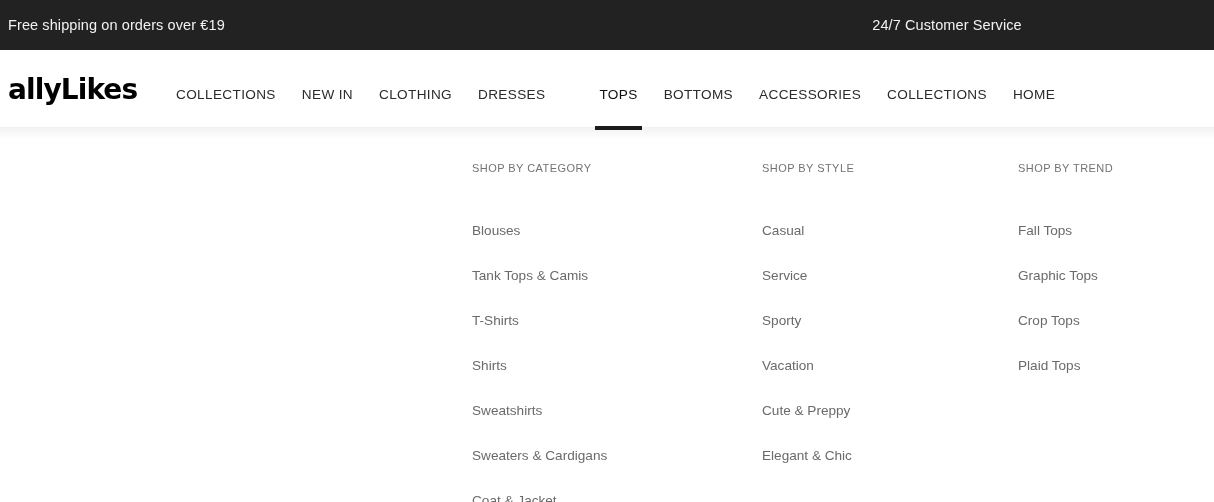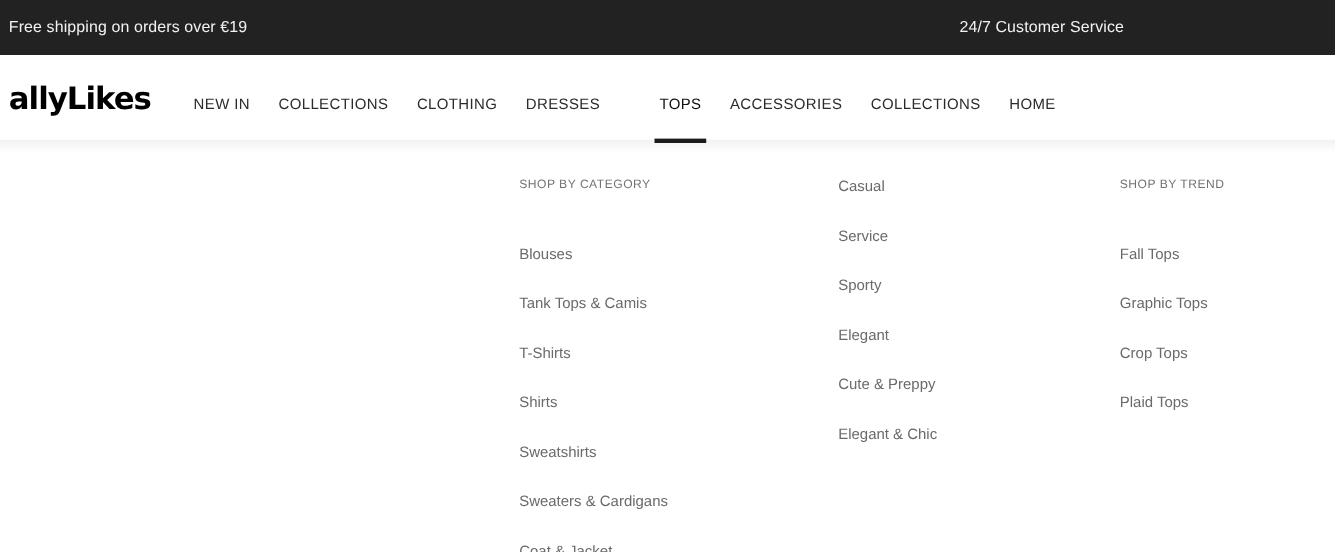--- a/index.html
+++ b/index.html
@@ -149,34 +149,37 @@
 
 <div class="announce-bar">
   <span class="announce-left">Free shipping on orders over €19</span>
   <span class="announce-center">24/7 Customer Service</span>
 </div>
 
 <div class="site-header">
   <div class="brand-logo">allyLikes</div>
   <nav class="main-nav" id="main-nav">
       <div class="nav-item">
+        <span>COLLECTIONS</span>
+      </div>
+      <div class="nav-item">
         <span>NEW IN</span>
-      </div>
-      <div class="nav-item">
-        <span>COLLECTIONS</span>
       </div>
       <div class="nav-item">
         <span>CLOTHING</span>
       </div>
       <div class="nav-item">
         <span>DRESSES</span>
       </div>
       <div class="nav-item is-active">
         <span>TOPS</span>
         <span class="nav-underline"></span>
+      </div>
+      <div class="nav-item">
+        <span>BOTTOMS</span>
       </div>
       <div class="nav-item">
         <span>ACCESSORIES</span>
       </div>
       <div class="nav-item">
         <span>COLLECTIONS</span>
       </div>
       <div class="nav-item">
         <span>HOME</span>
       </div>
@@ -188,24 +191,25 @@
       <div class="mega-heading">SHOP BY CATEGORY</div>
       <a class="mega-link">Blouses</a>
       <a class="mega-link">Tank Tops &amp; Camis</a>
       <a class="mega-link">T-Shirts</a>
       <a class="mega-link">Shirts</a>
       <a class="mega-link">Sweatshirts</a>
       <a class="mega-link">Sweaters &amp; Cardigans</a>
       <a class="mega-link">Coat &amp; Jacket</a>
     </div>
     <div class="mega-col mega-col-2">
+      <div class="mega-heading">SHOP BY STYLE</div>
       <a class="mega-link">Casual</a>
       <a class="mega-link">Service</a>
       <a class="mega-link">Sporty</a>
-      <a class="mega-link">Elegant</a>
+      <a class="mega-link">Vacation</a>
       <a class="mega-link">Cute &amp; Preppy</a>
       <a class="mega-link">Elegant &amp; Chic</a>
     </div>
     <div class="mega-col mega-col-3">
       <div class="mega-heading">SHOP BY TREND</div>
       <a class="mega-link">Fall Tops</a>
       <a class="mega-link">Graphic Tops</a>
       <a class="mega-link">Crop Tops</a>
       <a class="mega-link">Plaid Tops</a>
     </div>

